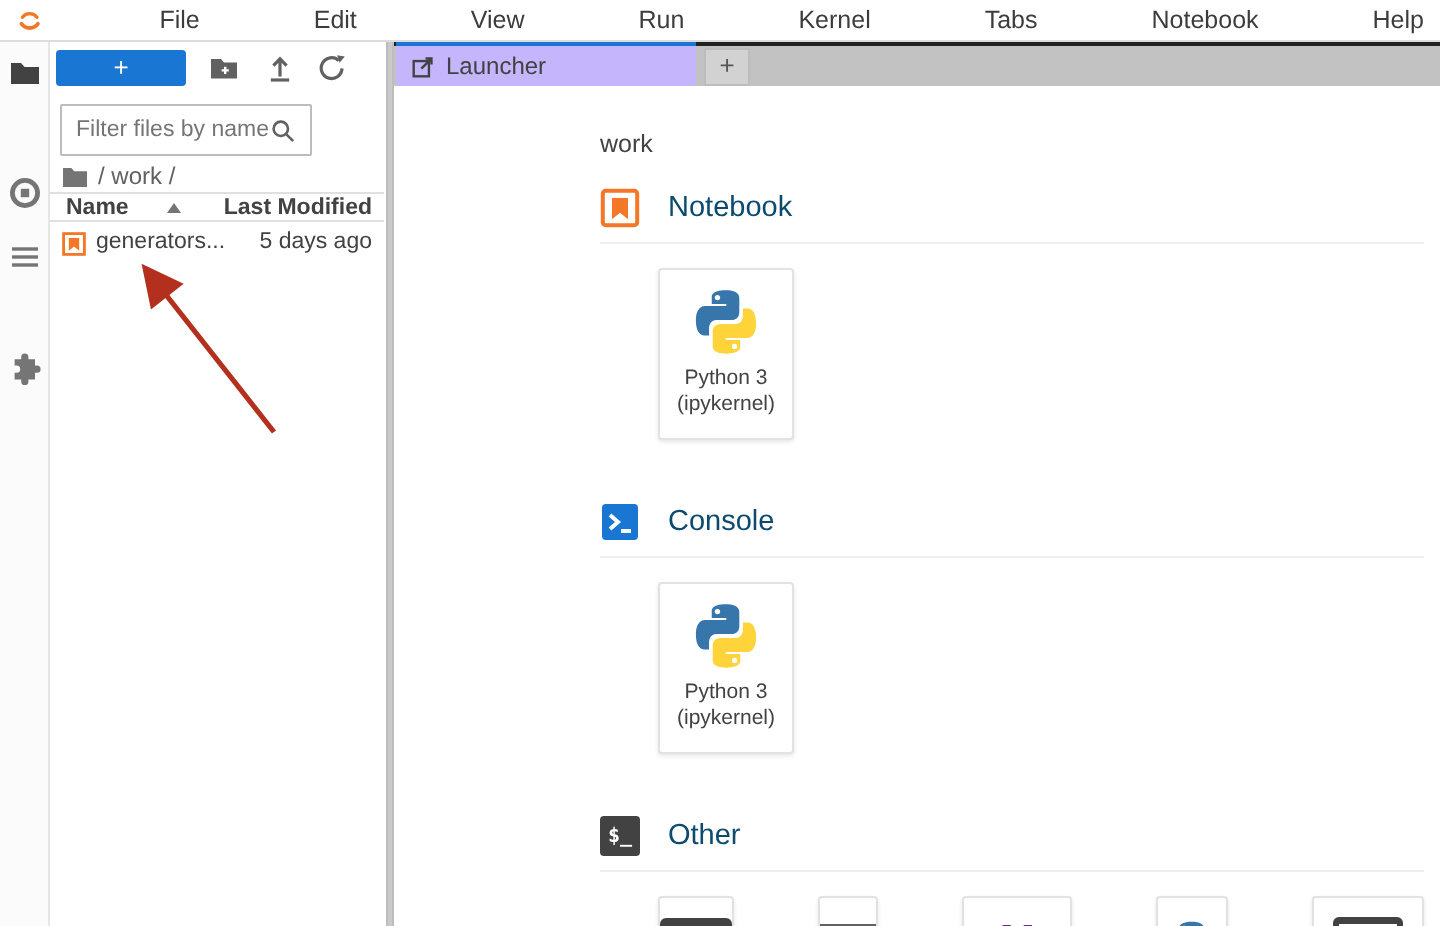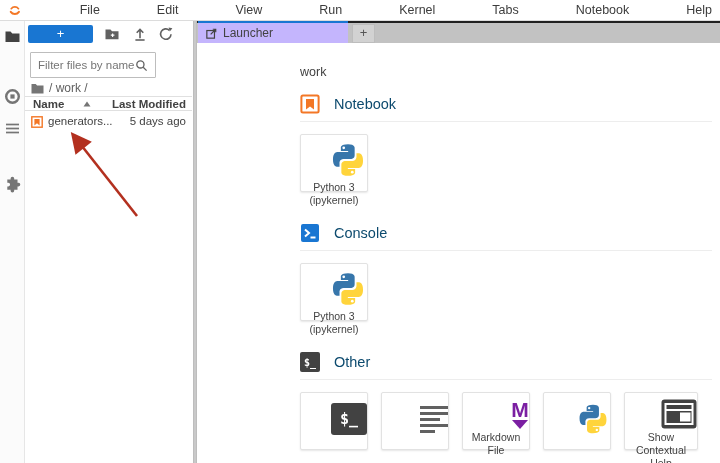--- a/index.html
+++ b/index.html
@@ -65,22 +65,22 @@
   .cwd { padding-top:22px; font-size:12.5px; color:#424242; }
   .section-header { margin-top:15px; display:flex; align-items:center; gap:14px;
     padding-bottom:7px; border-bottom:1px solid #ededed; }
   .section-title { font-size:14.5px; color:#0c4a6e; }
   .sec-icon { width:20px; height:20px; flex:0 0 auto; }
   .dark-chip { background:#424242; border-radius:2px; color:#fff; font-family:"DejaVu Sans Mono",monospace;
     font-weight:bold; display:flex; align-items:center; justify-content:center; }
   .sec-icon.dark-chip { font-size:10px; }
 
   .cards { display:flex; gap:13px; padding:12px 0 16px; }
-  .card { width:68px; height:58px; background:#fff; border:1px solid #e2e2e2; border-radius:2px;
-    box-shadow:0 1px 2px rgba(0,0,0,.10); display:flex; flex-direction:column; align-items:flex-end; cursor:pointer; }
+  .card { width:68px; height:86px; background:#fff; border:1px solid #e2e2e2; border-radius:2px;
+    box-shadow:0 1px 2px rgba(0,0,0,.10); display:flex; flex-direction:column; align-items:center; cursor:pointer;margin-left:29px; }
   .card.wide { width:74px; }
   .icon-wrap { height:40px; margin-top:6px; display:flex; align-items:center; justify-content:center; }
   .card-label { font-size:10.5px; color:#424242; text-align:center; line-height:1.25; margin-top:2px; padding:0 2px; }
 
   .term-chip { width:36px; height:32px; border-radius:3px; font-size:15px; }
   .md-icon { display:flex; flex-direction:column; align-items:center; line-height:1; }
   .md-m { color:#7b1fa2; font-weight:bold; font-size:21px; }
   .textfile-icon { display:flex; flex-direction:column; gap:3px; width:28px; }
   .textfile-icon span { height:3px; background:#616161; display:block; }
 

